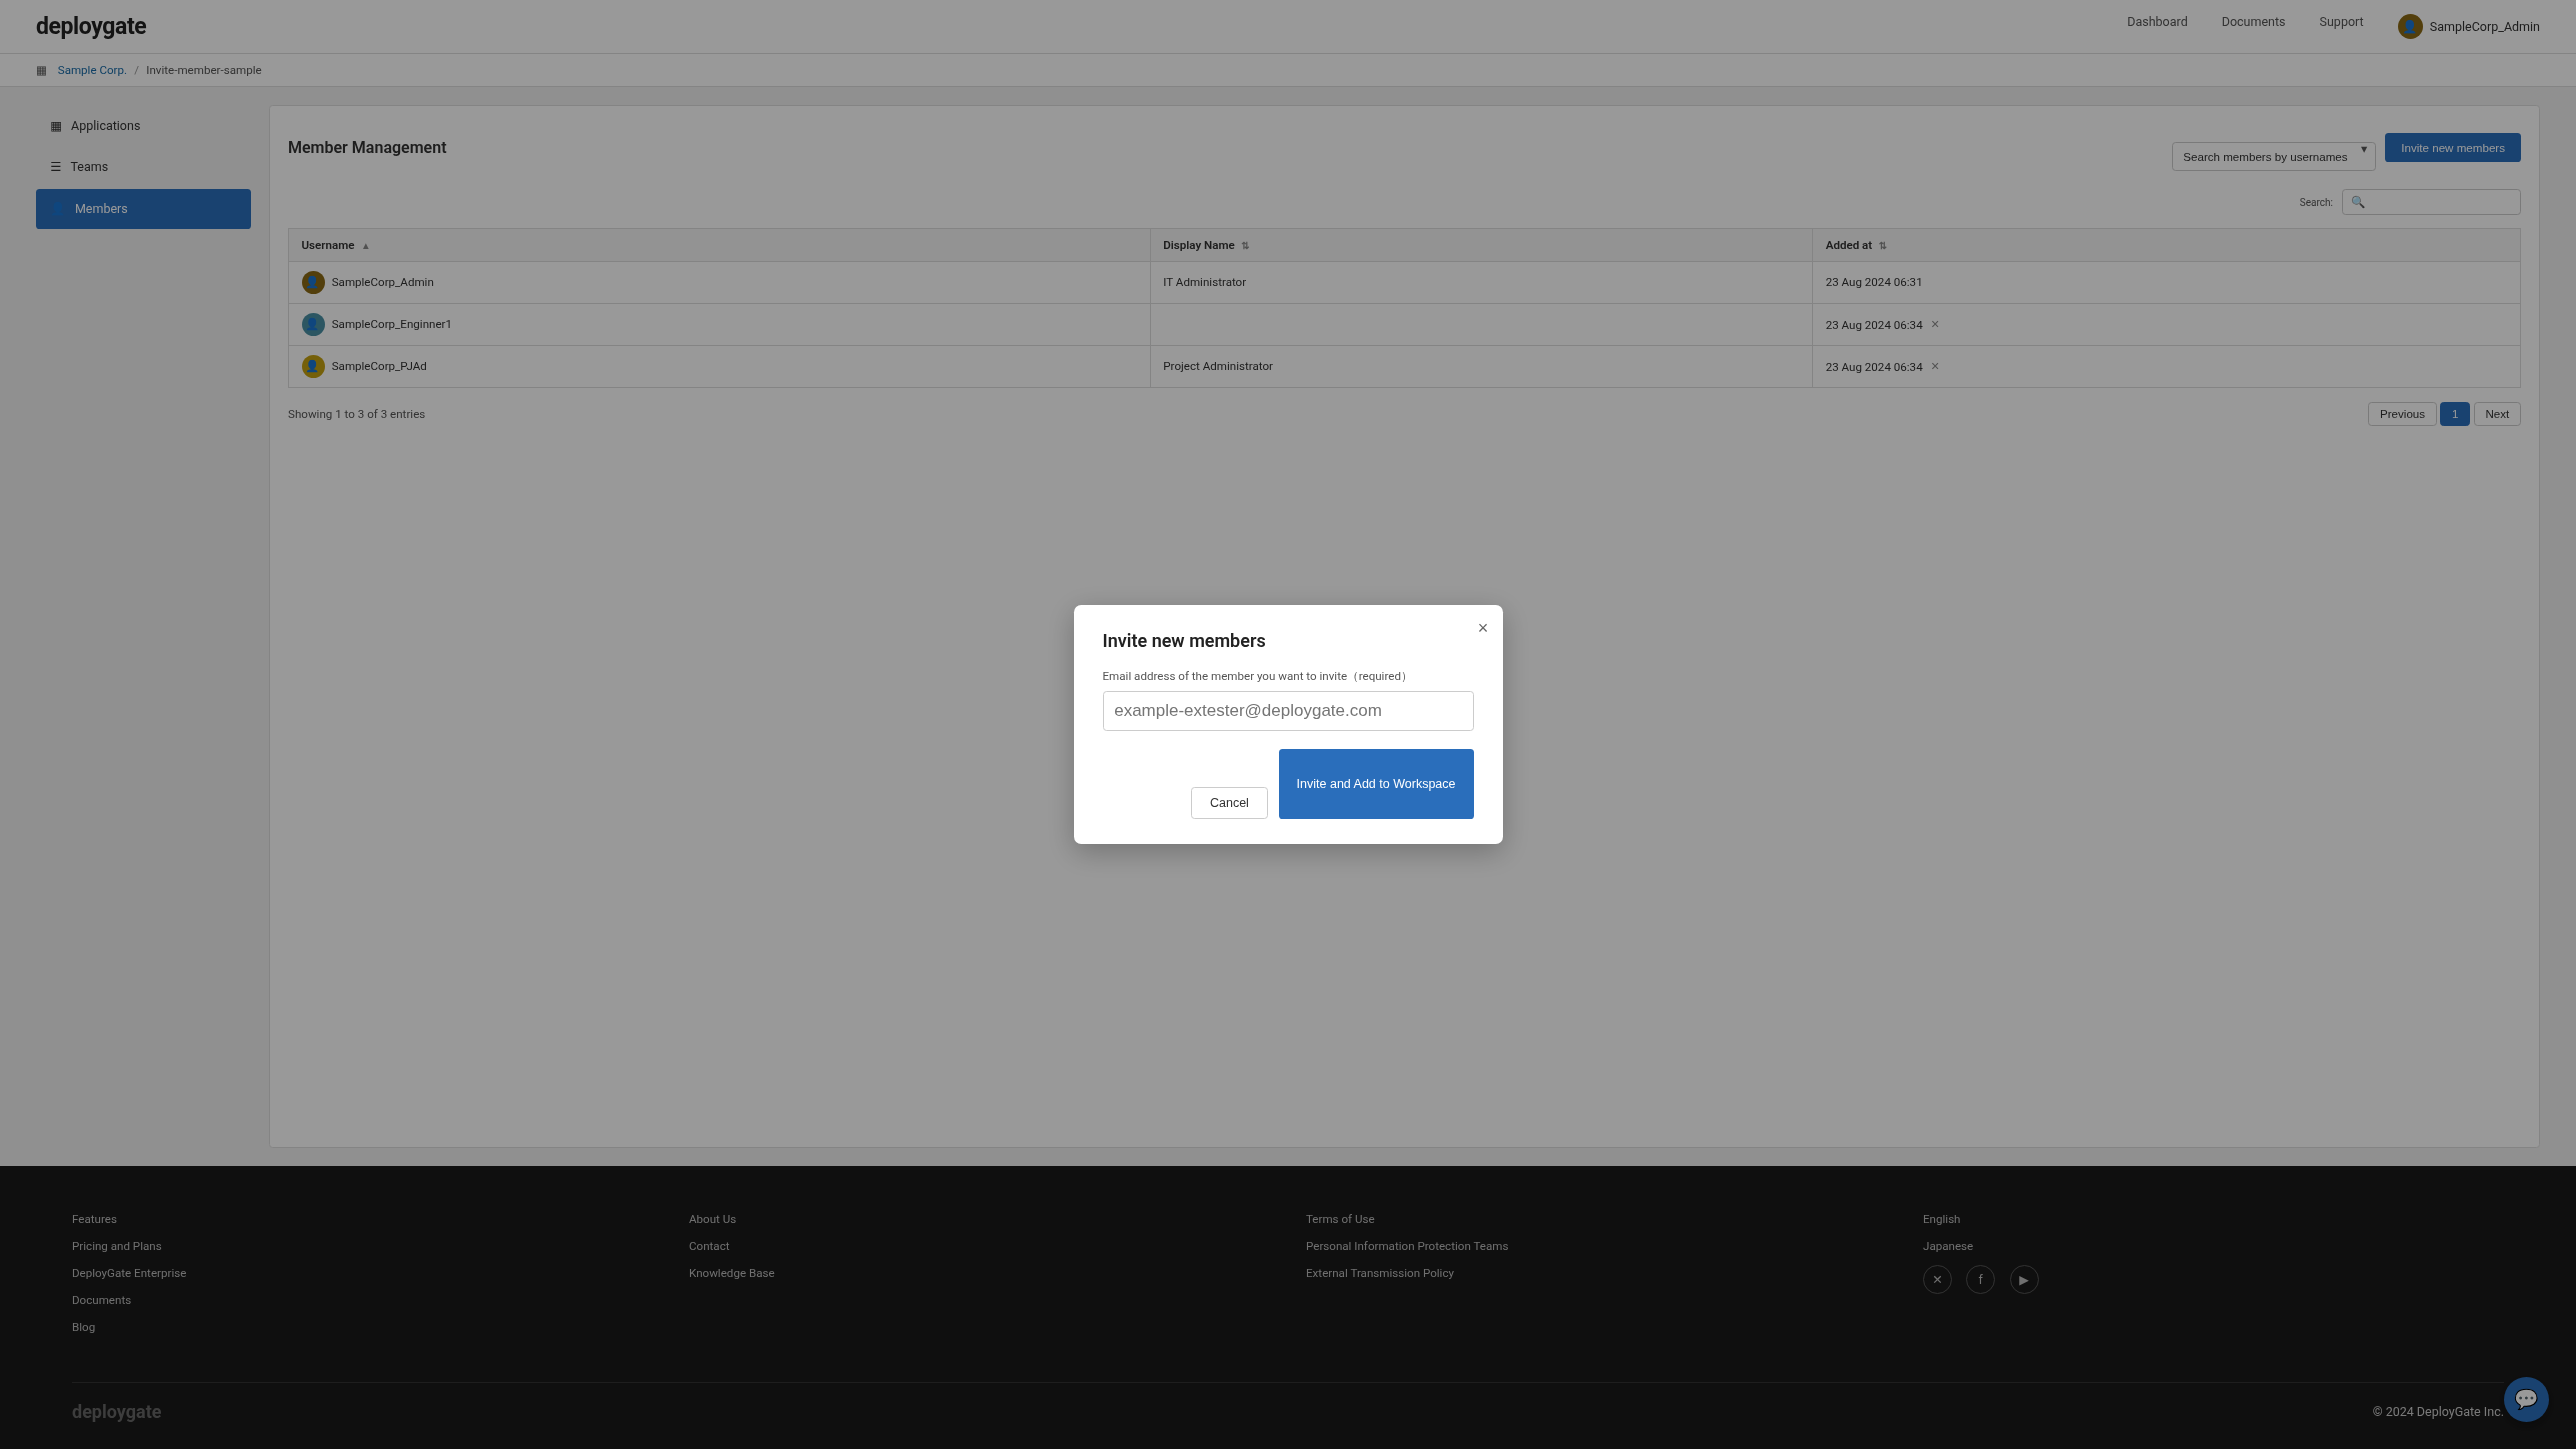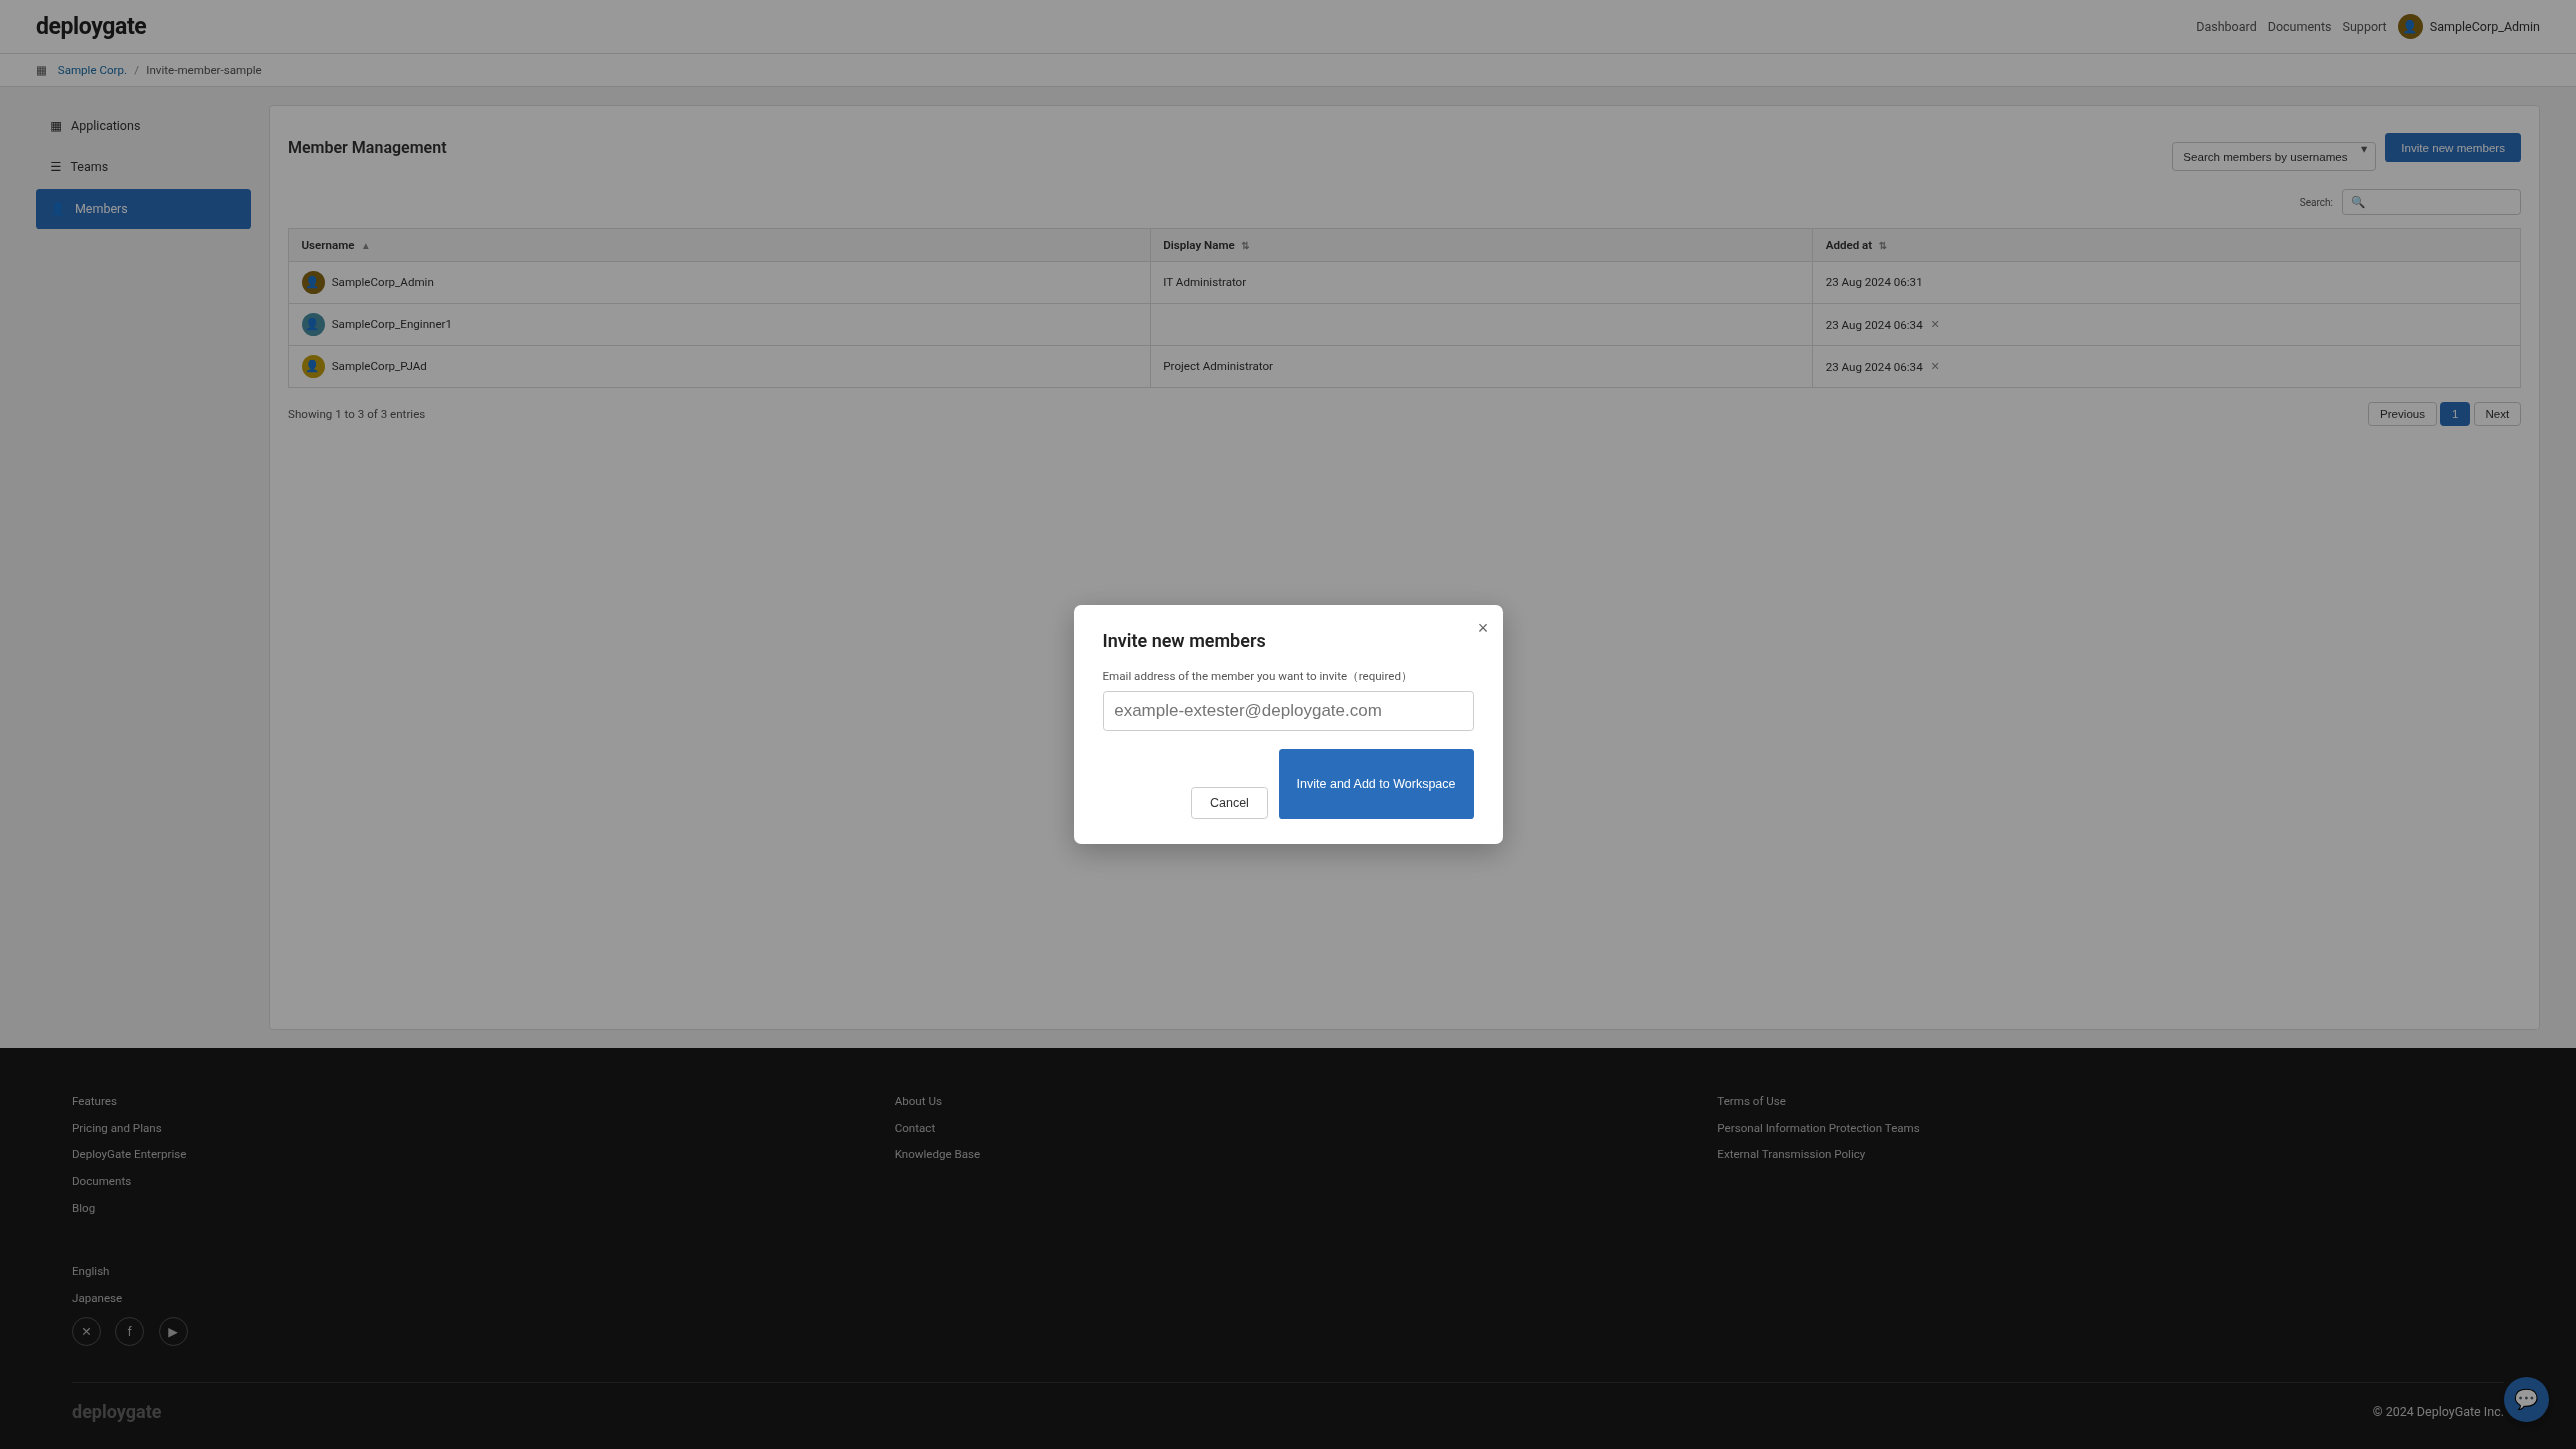--- a/index.html
+++ b/index.html
@@ -26,22 +26,22 @@
     }
     .header-logo {
       font-size: 23px;
       font-weight: 300;
       color: #222;
       letter-spacing: -0.4px;
     }
     .header-logo span { font-weight: 700; }
     .header-nav {
       display: flex;
-      align-items: center;
-      gap: 11px;
+      align-items: flex-start;
+      gap: 34px;
     }
     .header-nav a {
       color: #555;
       text-decoration: none;
       font-size: 12.5px;
     }
     .header-user {
       display: flex;
       align-items: center;
       gap: 7.2px;
@@ -352,21 +352,21 @@
 
     
     .footer {
       background: #1a1a1a;
       color: #ccc;
       padding: 45px 72px 27px;
       margin-top: auto;
     }
     .footer-grid {
       display: grid;
-      grid-template-columns: repeat(3, 1fr);
+      grid-template-columns: repeat(4, 1fr);
       gap: 36px;
       margin-bottom: 36px;
     }
     .footer-col a {
       display: block;
       color: #bbb;
       text-decoration: none;
       font-size: 11.6px;
       margin-bottom: 10.7px;
       line-height: 1.4;

